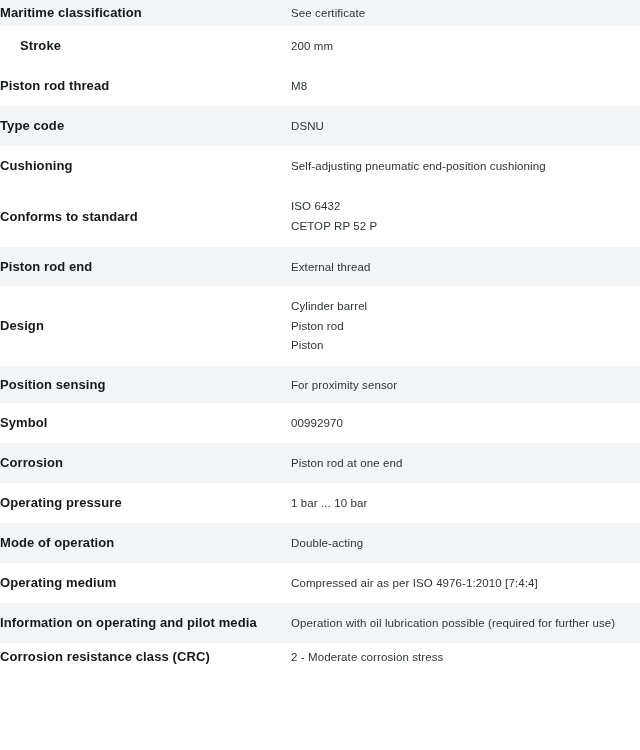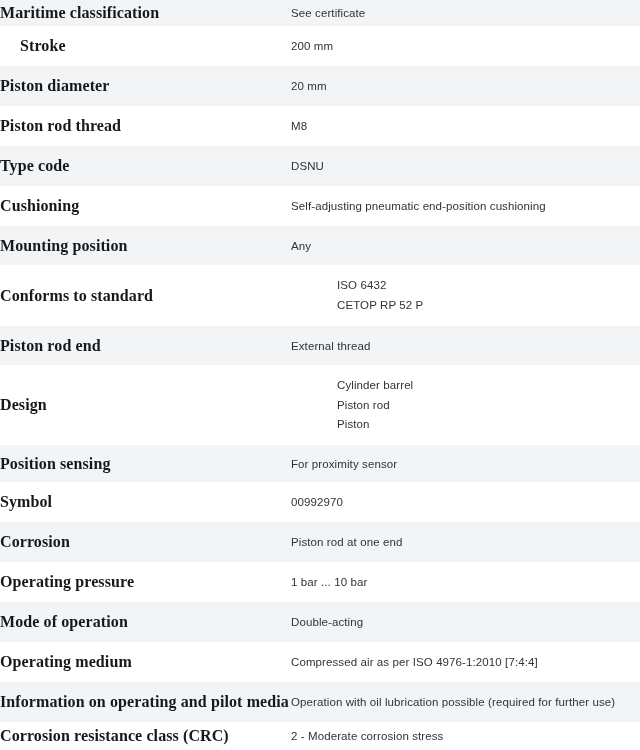--- a/index.html
+++ b/index.html
@@ -39,27 +39,26 @@
     padding-right: 8px;
     box-sizing: border-box;
   }
   td.spec-value-cell {
     width: 349px;
     padding-right: 0px;
     box-sizing: border-box;
   }
 
   .spec-label {
-    font-size: 16px;
+    font-size: 13px;
     font-weight: bold;
     color: #16191c;
     line-height: 14px;
     letter-spacing: 0.1px;
     white-space: nowrap;
-    font-family: Liberation Serif, serif;
   }
   .spec-value {
     font-size: 11.5px;
     font-weight: normal;
     color: #2f3437;
     line-height: 14px;
     letter-spacing: 0.1px;
     white-space: nowrap;
   }
   .spec-value-line {
@@ -69,21 +68,20 @@
 
   
   .cell-inner {
     display: flex;
     align-items: center;
     height: 100%;
     box-sizing: border-box;
   }
   .cell-inner.multiline {
     display: block;
-    margin-left: 46px;
   }
 </style>
 </head>
 <body>
 
 <table id="spec-table">
   <tbody>
       <tr class="spec-row stripe-gray" style="height: 26px;">
         <td class="spec-label-cell">
           <div class="cell-inner" style="height: 26px;">
@@ -101,32 +99,20 @@
           <div class="cell-inner" style="height: 40px; padding-left: 20px;">
             <span class="spec-label">Stroke</span>
           </div>
         </td>
         <td class="spec-value-cell">
           <div class="cell-inner" style="height: 40px;">
             <span class="spec-value">200 mm</span>
           </div>
         </td>
       </tr>
-      <tr class="spec-row stripe-gray" style="height: 40px;">
-        <td class="spec-label-cell">
-          <div class="cell-inner" style="height: 40px;">
-            <span class="spec-label">Piston diameter</span>
-          </div>
-        </td>
-        <td class="spec-value-cell">
-          <div class="cell-inner" style="height: 40px;">
-            <span class="spec-value">20 mm</span>
-          </div>
-        </td>
-      </tr>
       <tr class="spec-row stripe-white" style="height: 40px;">
         <td class="spec-label-cell">
           <div class="cell-inner" style="height: 40px;">
             <span class="spec-label">Piston rod thread</span>
           </div>
         </td>
         <td class="spec-value-cell">
           <div class="cell-inner" style="height: 40px;">
             <span class="spec-value">M8</span>
           </div>
@@ -146,32 +132,20 @@
       </tr>
       <tr class="spec-row stripe-white" style="height: 40px;">
         <td class="spec-label-cell">
           <div class="cell-inner" style="height: 40px;">
             <span class="spec-label">Cushioning</span>
           </div>
         </td>
         <td class="spec-value-cell">
           <div class="cell-inner" style="height: 40px;">
             <span class="spec-value">Self-adjusting pneumatic end-position cushioning</span>
-          </div>
-        </td>
-      </tr>
-      <tr class="spec-row stripe-gray" style="height: 39px;">
-        <td class="spec-label-cell">
-          <div class="cell-inner" style="height: 39px;">
-            <span class="spec-label">Mounting position</span>
-          </div>
-        </td>
-        <td class="spec-value-cell">
-          <div class="cell-inner" style="height: 39px;">
-            <span class="spec-value">Any</span>
           </div>
         </td>
       </tr>
       <tr class="spec-row stripe-white" style="height: 61px;">
         <td class="spec-label-cell">
           <div class="cell-inner" style="height: 61px;">
             <span class="spec-label">Conforms to standard</span>
           </div>
         </td>
         <td class="spec-value-cell">

